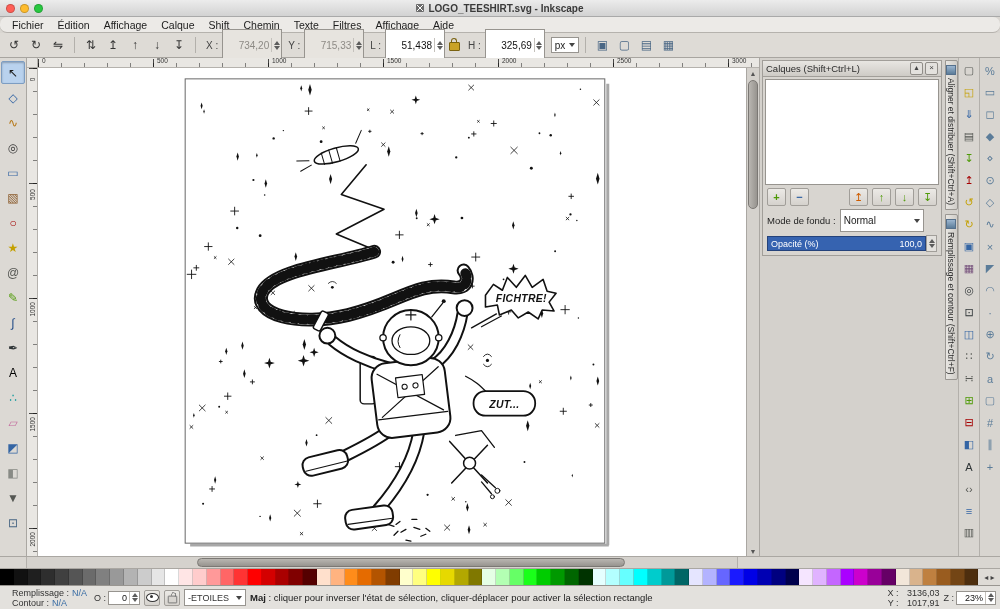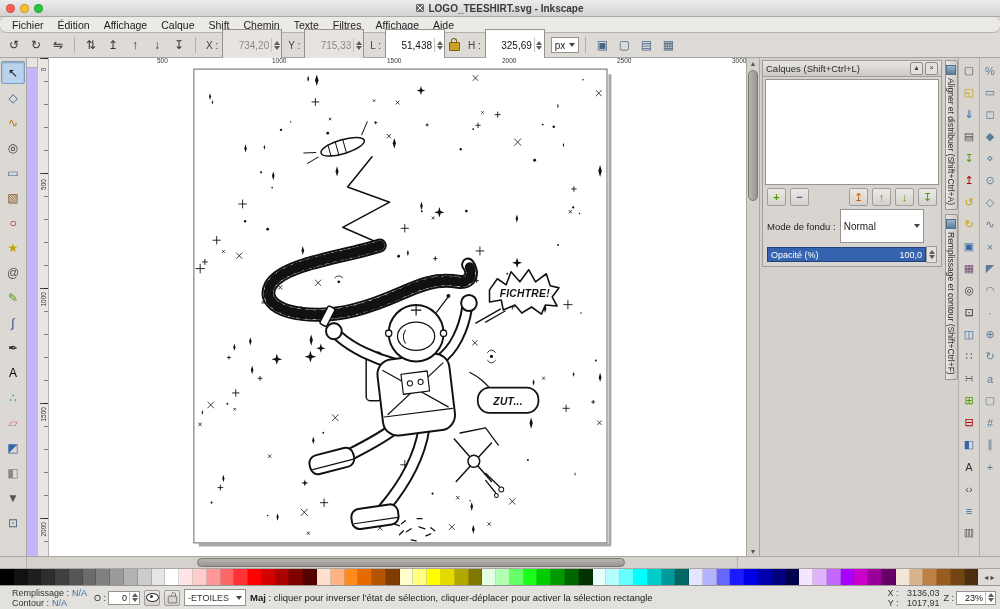--- a/index.html
+++ b/index.html
@@ -44,21 +44,21 @@
   .lockicon.open{background:#d8d5d0;border-color:#6b6b6b;}
   .lockicon.open::before{border-color:#6b6b6b;transform:translateX(2px) rotate(18deg);}
   .selectbox{display:flex;align-items:center;background:#fff;border:1px solid #97948f;height:16px;padding:0 3px;
     font-size:10px;box-sizing:border-box;}
   
   .main{flex:1 1 auto;display:flex;min-height:0;}
   .toolboxcol{flex:0 0 26px;background:#dcd9d4;border-right:1px solid #aaa7a2;display:flex;flex-direction:column;
     align-items:center;padding-top:3px;gap:2px;overflow:hidden;}
   .tool{width:22px;height:21px;display:flex;align-items:center;justify-content:center;font-size:12px;border:1px solid transparent;border-radius:2px;}
   .tool.active{background:#b9d2ee;border-color:#7d9dc2;box-shadow:inset 0 1px 2px rgba(0,0,0,.25);}
-  .canvasblock{flex:1 1 auto;display:flex;flex-direction:row;min-width:0;background:#c4b5fd;}
+  .canvasblock{flex:1 1 auto;display:flex;flex-direction:column;min-width:0;background:#c4b5fd;}
   .hrulerrow{height:10px;flex:0 0 10px;display:flex;}
   .rulercorner{width:10px;flex:0 0 10px;background:#e7e5e1;border-right:1px solid #b5b2ad;border-bottom:1px solid #b5b2ad;}
   .hruler{flex:1;position:relative;background:
      repeating-linear-gradient(90deg,rgba(0,0,0,.7) 0 1px,transparent 1px 115px) left bottom/100% 8px no-repeat,
      repeating-linear-gradient(90deg,rgba(0,0,0,.45) 0 1px,transparent 1px 23px) left bottom/100% 4px no-repeat,#e9e7e3;
      border-bottom:1px solid #b5b2ad;}
   .hruler span{position:absolute;top:-1px;font-size:6.5px;color:#333;}
   .canvasrow{flex:1;display:flex;min-height:0;}
   .vruler{width:10px;flex:0 0 10px;position:relative;background:
      repeating-linear-gradient(180deg,rgba(0,0,0,.7) 0 1px,transparent 1px 115px) right top/8px 100% no-repeat,
@@ -84,21 +84,21 @@
   .lrow{height:17px;display:flex;align-items:center;gap:5px;padding:0 4px;font-size:9.5px;color:#222;}
   .lrow.sel{background:linear-gradient(#66a0e0,#3f74bf);color:#fff;}
   .eyeicon{width:11px;height:7px;border:1px solid #333;border-radius:50%;position:relative;background:#fff;flex:0 0 auto;}
   .eyeicon::after{content:"";position:absolute;left:3px;top:1px;width:3px;height:3px;background:#333;border-radius:50%;}
   .minilock{transform:scale(.85);flex:0 0 auto;}
   .layerbtns{height:20px;display:flex;align-items:center;padding:0 4px;gap:4px;font-size:12px;}
   .lb{width:17px;height:16px;display:flex;align-items:center;justify-content:center;border:1px solid #a19e99;
     background:linear-gradient(#eceae6,#d5d2cd);border-radius:2px;font-weight:bold;font-size:11px;}
   .layerbtns .gap{flex:1;}
   .blendrow{display:flex;align-items:center;padding:2px 4px;gap:4px;font-size:9.5px;}
-  .blendrow .selectbox{flex:0 0 84px;height:34px;justify-content:space-between;}
+  .blendrow .selectbox{flex:0 0 84px;height:23px;justify-content:space-between;}
   .opacityrow{display:flex;align-items:center;margin:2px 4px 4px 4px;height:15px;}
   .opbar{flex:1;background:#3663b0;border:1px solid #24427a;height:15px;box-sizing:border-box;display:flex;
     align-items:center;justify-content:space-between;color:#fff;font-size:9px;padding:0 3px;}
   .vtabs{flex:0 0 14px;display:flex;flex-direction:column;gap:4px;padding-top:2px;align-items:center;}
   .vtab{writing-mode:vertical-rl;font-size:8.5px;color:#2b2b2b;background:linear-gradient(90deg,#e8e6e2,#cfccc7);
     border:1px solid #9a9792;border-radius:0 2px 2px 0;padding:4px 0;display:flex;align-items:center;gap:3px;width:13px;box-sizing:border-box;}
   .vtabicon{width:8px;height:8px;flex:0 0 8px;border:1px solid #55708c;background:linear-gradient(#9cb6d0,#5b7c99);}
   .cmdcol,.snapcol{flex:0 0 20px;display:flex;flex-direction:column;align-items:center;padding-top:3px;gap:3px;
     background:#d8d5d0;border-left:1px solid #b3b0ab;overflow:hidden;}
   .sicon{width:17px;height:17px;display:flex;align-items:center;justify-content:center;font-size:11px;border:1px solid transparent;border-radius:2px;}

